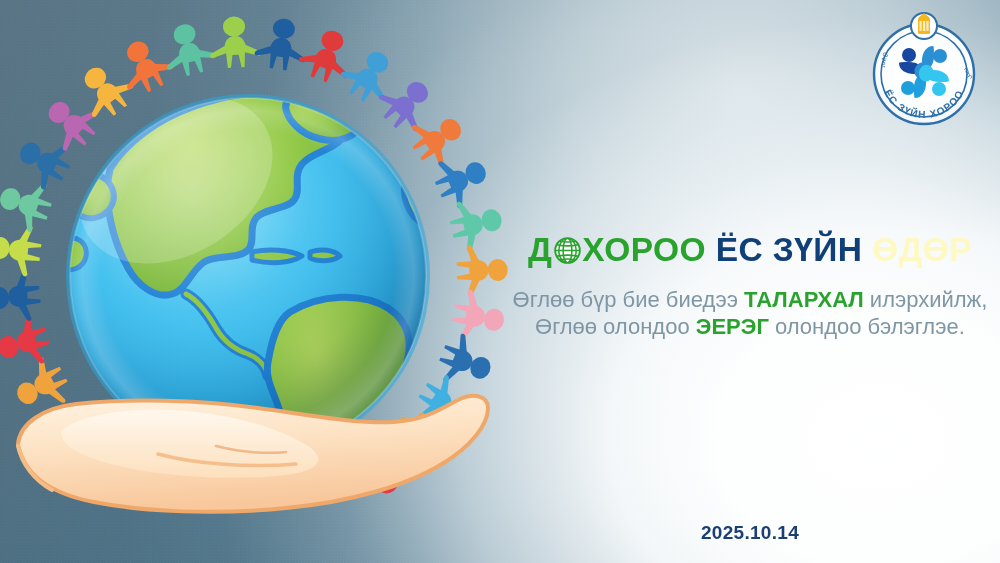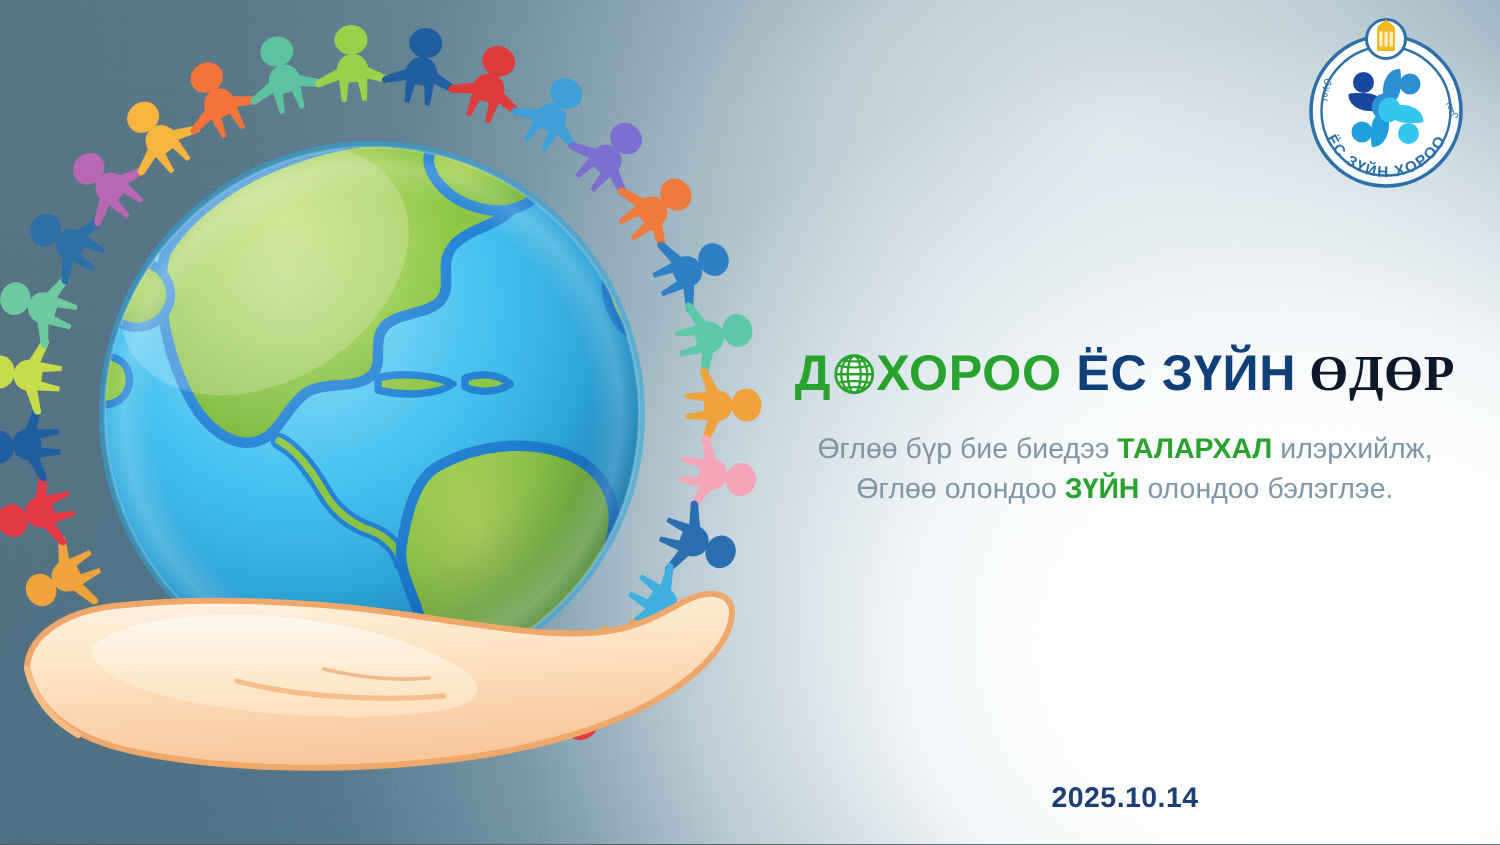--- a/index.html
+++ b/index.html
@@ -71,37 +71,37 @@
     width: 500px;
     text-align: center;
     white-space: nowrap;
     font-size: 33.5px;
     font-weight: bold;
     letter-spacing: 0.4px;
     line-height: 1.1;
   }
   .hl-green { color: #2aa32e; }
   .hl-navy  { color: #113f77; margin-top: 40px; }
-  .hl-pale  { color: #0f172a; font-family: Liberation Serif, serif; }
+  .hl-pale  { color: #fef9c3; }
   .hl-globe {
     display: inline-block;
     width: 29px;
     height: 29px;
     vertical-align: -4px;
     margin: 0 0.5px;
   }
   .hl-globe svg { display:block; width:100%; height:100%; }
 
   #subtitle {
     position: absolute;
     left: 500px;
     top: 286px;
     width: 500px;
     text-align: center;
-    font-size: 19px;
+    font-size: 22px;
     line-height: 27px;
     color: #7f96a5;
     white-space: nowrap;
   }
   #subtitle b { color: #2aa32e; font-weight: bold; }
 
   #datestamp {
     position: absolute;
     left: 560px;
     top: 522px;
@@ -407,19 +407,19 @@
           <path d="M5 34 C12 31 28 31 35 34"></path>
         </g>
       </svg></span><span class="hl-green">ХОРОО</span><span class="hl-navy">&nbsp;</span><span class="hl-navy">ЁС ЗҮЙН</span><span class="hl-pale">&nbsp;</span><span class="hl-pale">ӨДӨР</span>
   </div>
 
   <div id="subtitle">
     <div>
       <span>Өглөө бүр бие биедээ </span><b>ТАЛАРХАЛ</b><span> илэрхийлж,</span>
     </div>
     <div>
-      <span>Өглөө олондоо </span><b>ЗҮЙН</b><span> олондоо бэлэглэе.</span>
+      <span>Өглөө олондоо </span><b>ЭЕРЭГ</b><span> олондоо бэлэглэе.</span>
     </div>
   </div>
 
   <div id="datestamp">2025.10.14</div>
 
 </div>
 
 </body></html>

